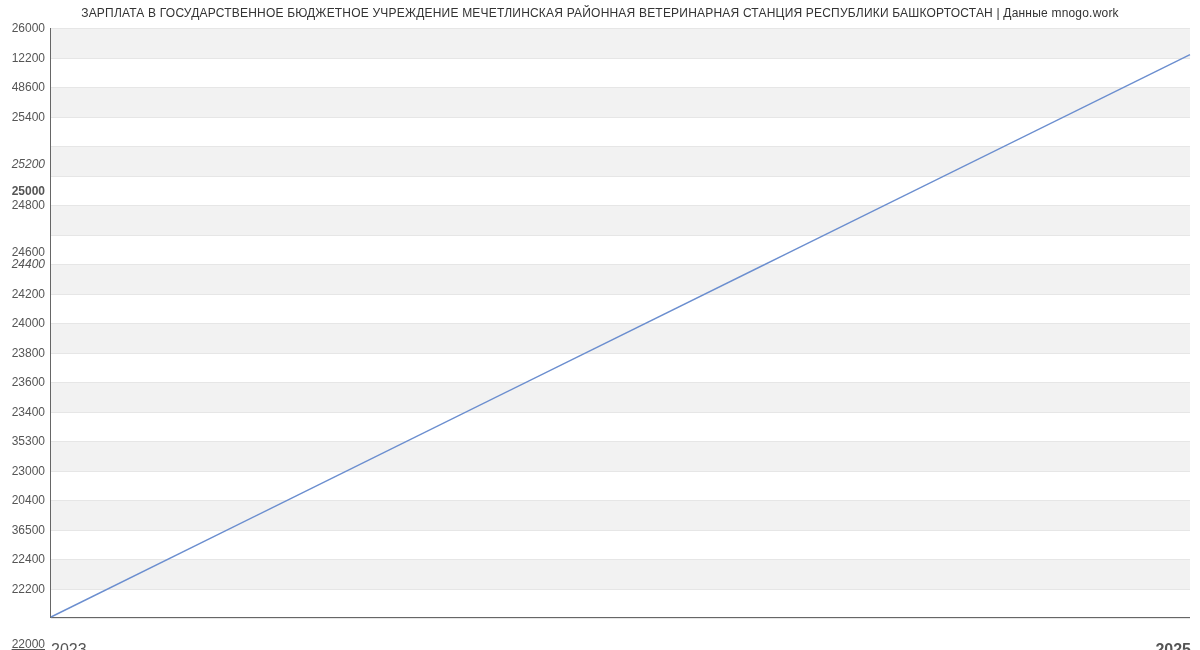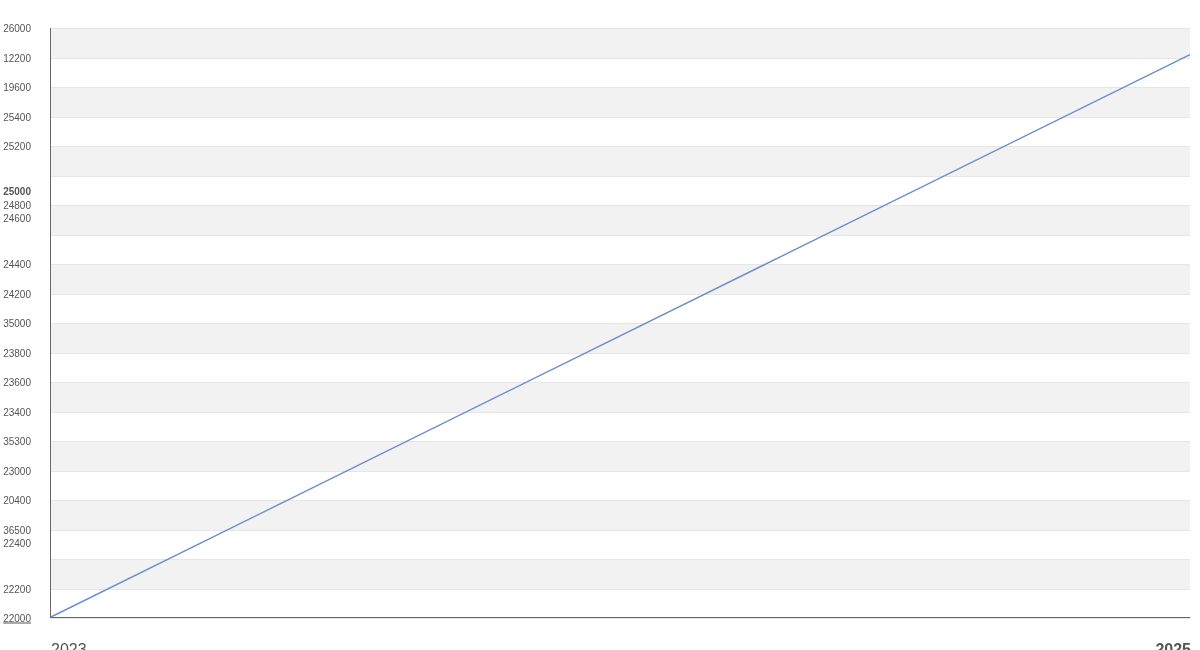--- a/index.html
+++ b/index.html
@@ -3,30 +3,31 @@
 <meta charset="utf-8">
 <style>
   * { box-sizing: border-box; }
   html, body { margin: 0; padding: 0; background: #fff; font-family: Verdana, Geneva, sans-serif; }
   .wrap { width: 1200px; height: 650px; position: relative; }
   .title { font-size: 12px; color: #333; text-align: center; padding: 6px 4px 4px; letter-spacing: 0.2px; }
   .plot { position: absolute; left: 50px; top: 28px; width: 1140px; height: 590px; }
   .plot-area { position: absolute; left: 0; top: 0; width: 100%; height: 100%; border-left: 1px solid #666; border-bottom: 1px solid #666; overflow: visible; }
   .band { position: absolute; left: 0; width: 100%; background: #f2f2f2; }
   .gridline { position: absolute; left: 0; width: 100%; height: 1px; background: #e6e6e6; }
-  .ytick { position: absolute; right: 100%; margin-right: 20px; font-size: 10px; color: #555; transform: translateY(-50%); white-space: nowrap; }
+  .ytick { position: absolute; right: 100%; margin-right: 6px; font-size: 12px; color: #555; transform: translateY(-50%); white-space: nowrap; }
   .xtick { position: absolute; top: 100%; margin-top: 24px; font-size: 16px; color: #555; transform: translateX(-50%); white-space: nowrap; }
   .xtick.left { transform: translateX(0); }
   .xtick.right { transform: translateX(-100%); }
   svg.lines { position: absolute; left: 0; top: 0; width: 100%; height: 100%; overflow: visible; }
   .series-line { fill: none; stroke: #6b8ecf; stroke-width: 1.4; }
 </style>
 </head>
 <body>
 <div class="wrap">
+  <div class="title">ЗАРПЛАТА В ГОСУДАРСТВЕННОЕ БЮДЖЕТНОЕ УЧРЕЖДЕНИЕ МЕЧЕТЛИНСКАЯ РАЙОННАЯ ВЕТЕРИНАРНАЯ СТАНЦИЯ РЕСПУБЛИКИ БАШКОРТОСТАН | Данные mnogo.work</div>
   <div class="plot">
     <div class="plot-area" id="plot-area">
       <div class="gridline" style="top: 590px;"></div>
         <div class="band" style="top: 531px; height: 29.5px;"></div>
         <div class="gridline" style="top: 560.5px;"></div>
         <div class="gridline" style="top: 531px;"></div>
         <div class="band" style="top: 472px; height: 29.5px;"></div>
         <div class="gridline" style="top: 501.5px;"></div>
         <div class="gridline" style="top: 472px;"></div>
         <div class="band" style="top: 413px; height: 29.5px;"></div>
@@ -49,38 +50,38 @@
         <div class="gridline" style="top: 118px;"></div>
         <div class="band" style="top: 59px; height: 29.5px;"></div>
         <div class="gridline" style="top: 88.5px;"></div>
         <div class="gridline" style="top: 59px;"></div>
         <div class="band" style="top: 0px; height: 29.5px;"></div>
         <div class="gridline" style="top: 29.5px;"></div>
         <div class="gridline" style="top: 0px;"></div>
         <svg class="lines" id="svg-lines" viewBox="0 0 1140 590" preserveAspectRatio="none">
           <path d="M0.00 590.00 L1140.00 26.55" class="series-line"></path>
         </svg>
-    <div class="ytick" style="top: 590px; text-decoration: underline;">22000</div>
+    <div class="ytick" style="top: 616px; text-decoration: underline;">22000</div>
         <div class="ytick" style="top: 560.5px;">22200</div>
-        <div class="ytick" style="top: 515px;">22400</div>
+        <div class="ytick" style="top: 531px;">22400</div>
         <div class="ytick" style="top: 501.5px;">36500</div>
         <div class="ytick" style="top: 472px;">20400</div>
         <div class="ytick" style="top: 442.5px;">23000</div>
         <div class="ytick" style="top: 413px;">35300</div>
         <div class="ytick" style="top: 383.5px;">23400</div>
         <div class="ytick" style="top: 354px;">23600</div>
         <div class="ytick" style="top: 324.5px;">23800</div>
-        <div class="ytick" style="top: 295px;">35000</div>
+        <div class="ytick" style="top: 295px;">24000</div>
         <div class="ytick" style="top: 265.5px;">24200</div>
-        <div class="ytick" style="top: 236px;">24400</div>
-        <div class="ytick" style="top: 190px;">24600</div>
+        <div class="ytick" style="top: 236px; font-style: italic;">24400</div>
+        <div class="ytick" style="top: 224px;">24600</div>
         <div class="ytick" style="top: 177px;">24800</div>
         <div class="ytick" style="top: 163px; font-weight: bold;">25000</div>
-        <div class="ytick" style="top: 118px;">25200</div>
+        <div class="ytick" style="top: 136px; font-style: italic;">25200</div>
         <div class="ytick" style="top: 88.5px;">25400</div>
-        <div class="ytick" style="top: 59px;">19600</div>
+        <div class="ytick" style="top: 59px;">48600</div>
         <div class="ytick" style="top: 29.5px;">12200</div>
         <div class="ytick" style="top: 0px;">26000</div>
         <div class="xtick left" style="left: 0px;">2023</div>
         <div class="xtick right" style="left: 1140px; font-weight: bold;">2025</div>
       </div>
   </div>
 </div>
 
 </body></html>

